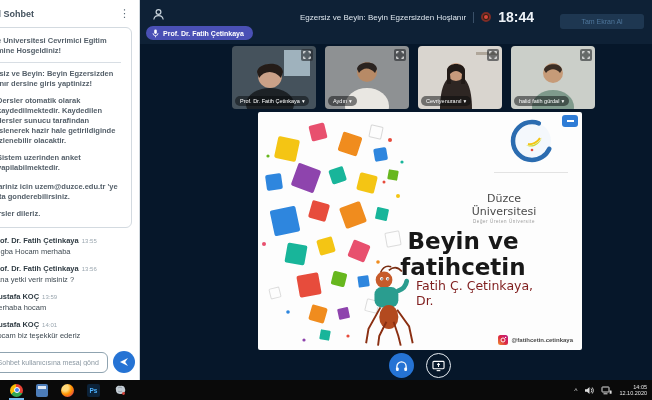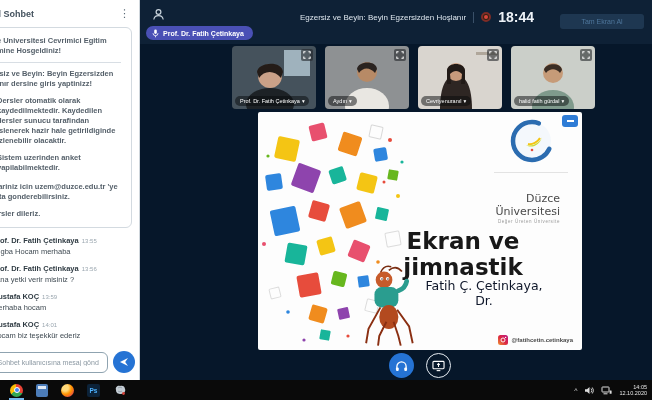--- a/index.html
+++ b/index.html
@@ -63,27 +63,27 @@
   .cam-fs { position:absolute; right:3px; top:3px; width:12px; height:12px;
             background:rgba(35,38,42,0.6); border-radius:2px; display:flex; align-items:center;
             justify-content:center; cursor:pointer; }
 
   
   .slide { position:absolute; left:258px; top:112px; width:324px; height:238px; background:#fdfdfd;
            border-radius:2px; overflow:hidden; }
   .cubes { position:absolute; left:0; top:0; }
   .logo { position:absolute; right:26px; top:5px; }
   .logo-line { position:absolute; right:14px; top:60px; width:74px; border-top:1px solid #e3e3e3; }
-  .uni-block { position:absolute; right:22px; top:80px; width:96px; text-align:right; }
+  .uni-block { position:absolute; right:30px; top:80px; width:96px; text-align:center; }
   .uni-name { font-size:11px; color:#4a4a4a; font-family:"DejaVu Sans",sans-serif; font-weight:normal; }
   .uni-tagline { font-size:4.5px; color:#9a9a9a; letter-spacing:0.6px; margin-top:1px; }
   .slide-title { position:absolute; left:90px; top:116px; width:230px; text-align:center;
                  font-size:23px; font-weight:bold; color:#181818; font-family:"DejaVu Sans",sans-serif; }
-  .slide-author { position:absolute; left:158px; top:166px; width:136px; text-align:center;
-                  font-size:12.5px; color:#0f172a; font-family:"DejaVu Sans",sans-serif; }
+  .slide-author { position:absolute; left:158px; top:166px; width:136px; text-align:left;
+                  font-size:12.5px; color:#7f1d1d; font-family:"DejaVu Sans",sans-serif; }
   .ant { position:absolute; left:96px; top:150px; }
   .social { position:absolute; right:9px; bottom:5px; display:flex; align-items:center; gap:3px; }
   .social-text { font-size:6px; font-weight:bold; color:#4a4a4a; }
   .min-btn { position:absolute; right:4px; top:3px; width:16px; height:12px; background:#2e7cd6;
              border-radius:3px; cursor:pointer; display:flex; align-items:center; justify-content:center; }
   .min-btn i { display:block; width:7px; height:1.5px; background:#fff; }
 
   
   .actionbar { position:absolute; left:258px; top:353px; width:324px; display:flex;
                justify-content:center; gap:12px; }
@@ -260,21 +260,21 @@
       <circle cx="24" cy="24" r="19" fill="none" stroke="#2b6cb0" stroke-width="4.5" stroke-dasharray="88 32" stroke-dashoffset="-8" stroke-linecap="round"></circle>
       <path d="M18 28c6 2 14-2 16-8-2 8-10 12-16 8z" fill="#cddc39"></path>
       <path d="M20 27c4 1 10-2 12-6" fill="none" stroke="#f4c514" stroke-width="2"></path>
       <circle cx="24" cy="33" r="1.3" fill="#e74c3c"></circle>
     </svg>
     <div class="logo-line"></div>
     <div class="uni-block">
       <div class="uni-name">Düzce Üniversitesi</div>
       <div class="uni-tagline">Değer Üreten Üniversite</div>
     </div>
-    <div class="slide-title">Ekran ve jimnastik</div>
+    <div class="slide-title">Beyin ve fatihcetin</div>
     <div class="slide-author">Fatih Ç. Çetinkaya, Dr.</div>
     <svg class="ant" width="72" height="86" viewBox="0 0 60 72">
       <path d="M22 9q3-7 9-5M29 7q6-5 11 1" fill="none" stroke="#7a2e12" stroke-width="1.4"></path>
       <circle cx="25" cy="15" r="7" fill="#c75b2a"></circle>
       <circle cx="23" cy="14" r="1.4" fill="#fff"></circle>
         <circle cx="28" cy="14" r="1.4" fill="#fff"></circle>
       <circle cx="23.3" cy="14.2" r="0.6" fill="#222"></circle>
         <circle cx="28.3" cy="14.2" r="0.6" fill="#222"></circle>
       <rect x="17" y="21" width="20" height="17" rx="6" fill="#2a9d8f"></rect>
       <path d="M37 24q6-2 7-8" fill="none" stroke="#2a9d8f" stroke-width="4" stroke-linecap="round"></path>

